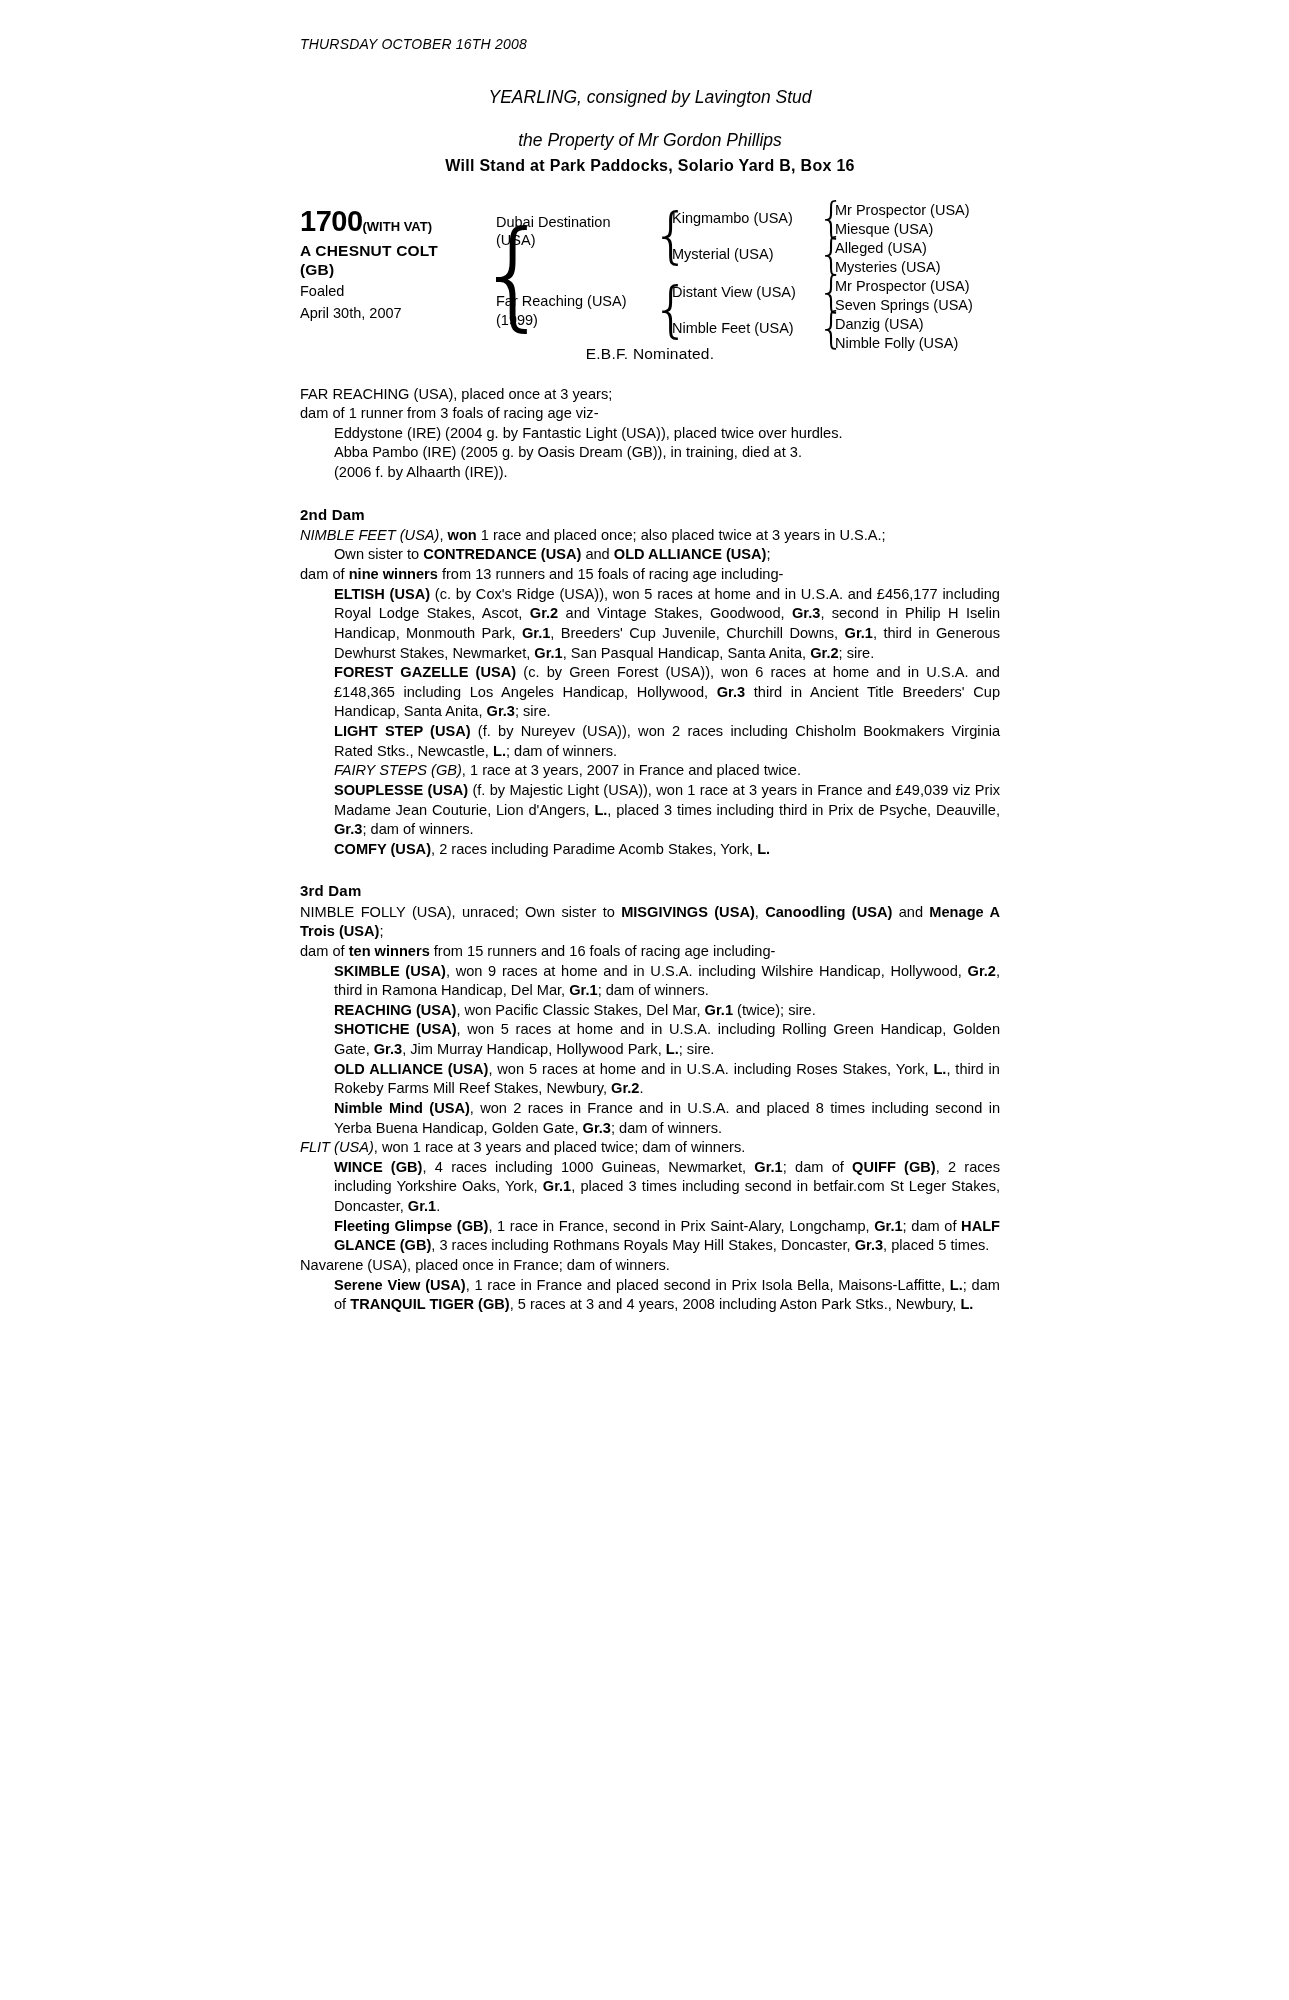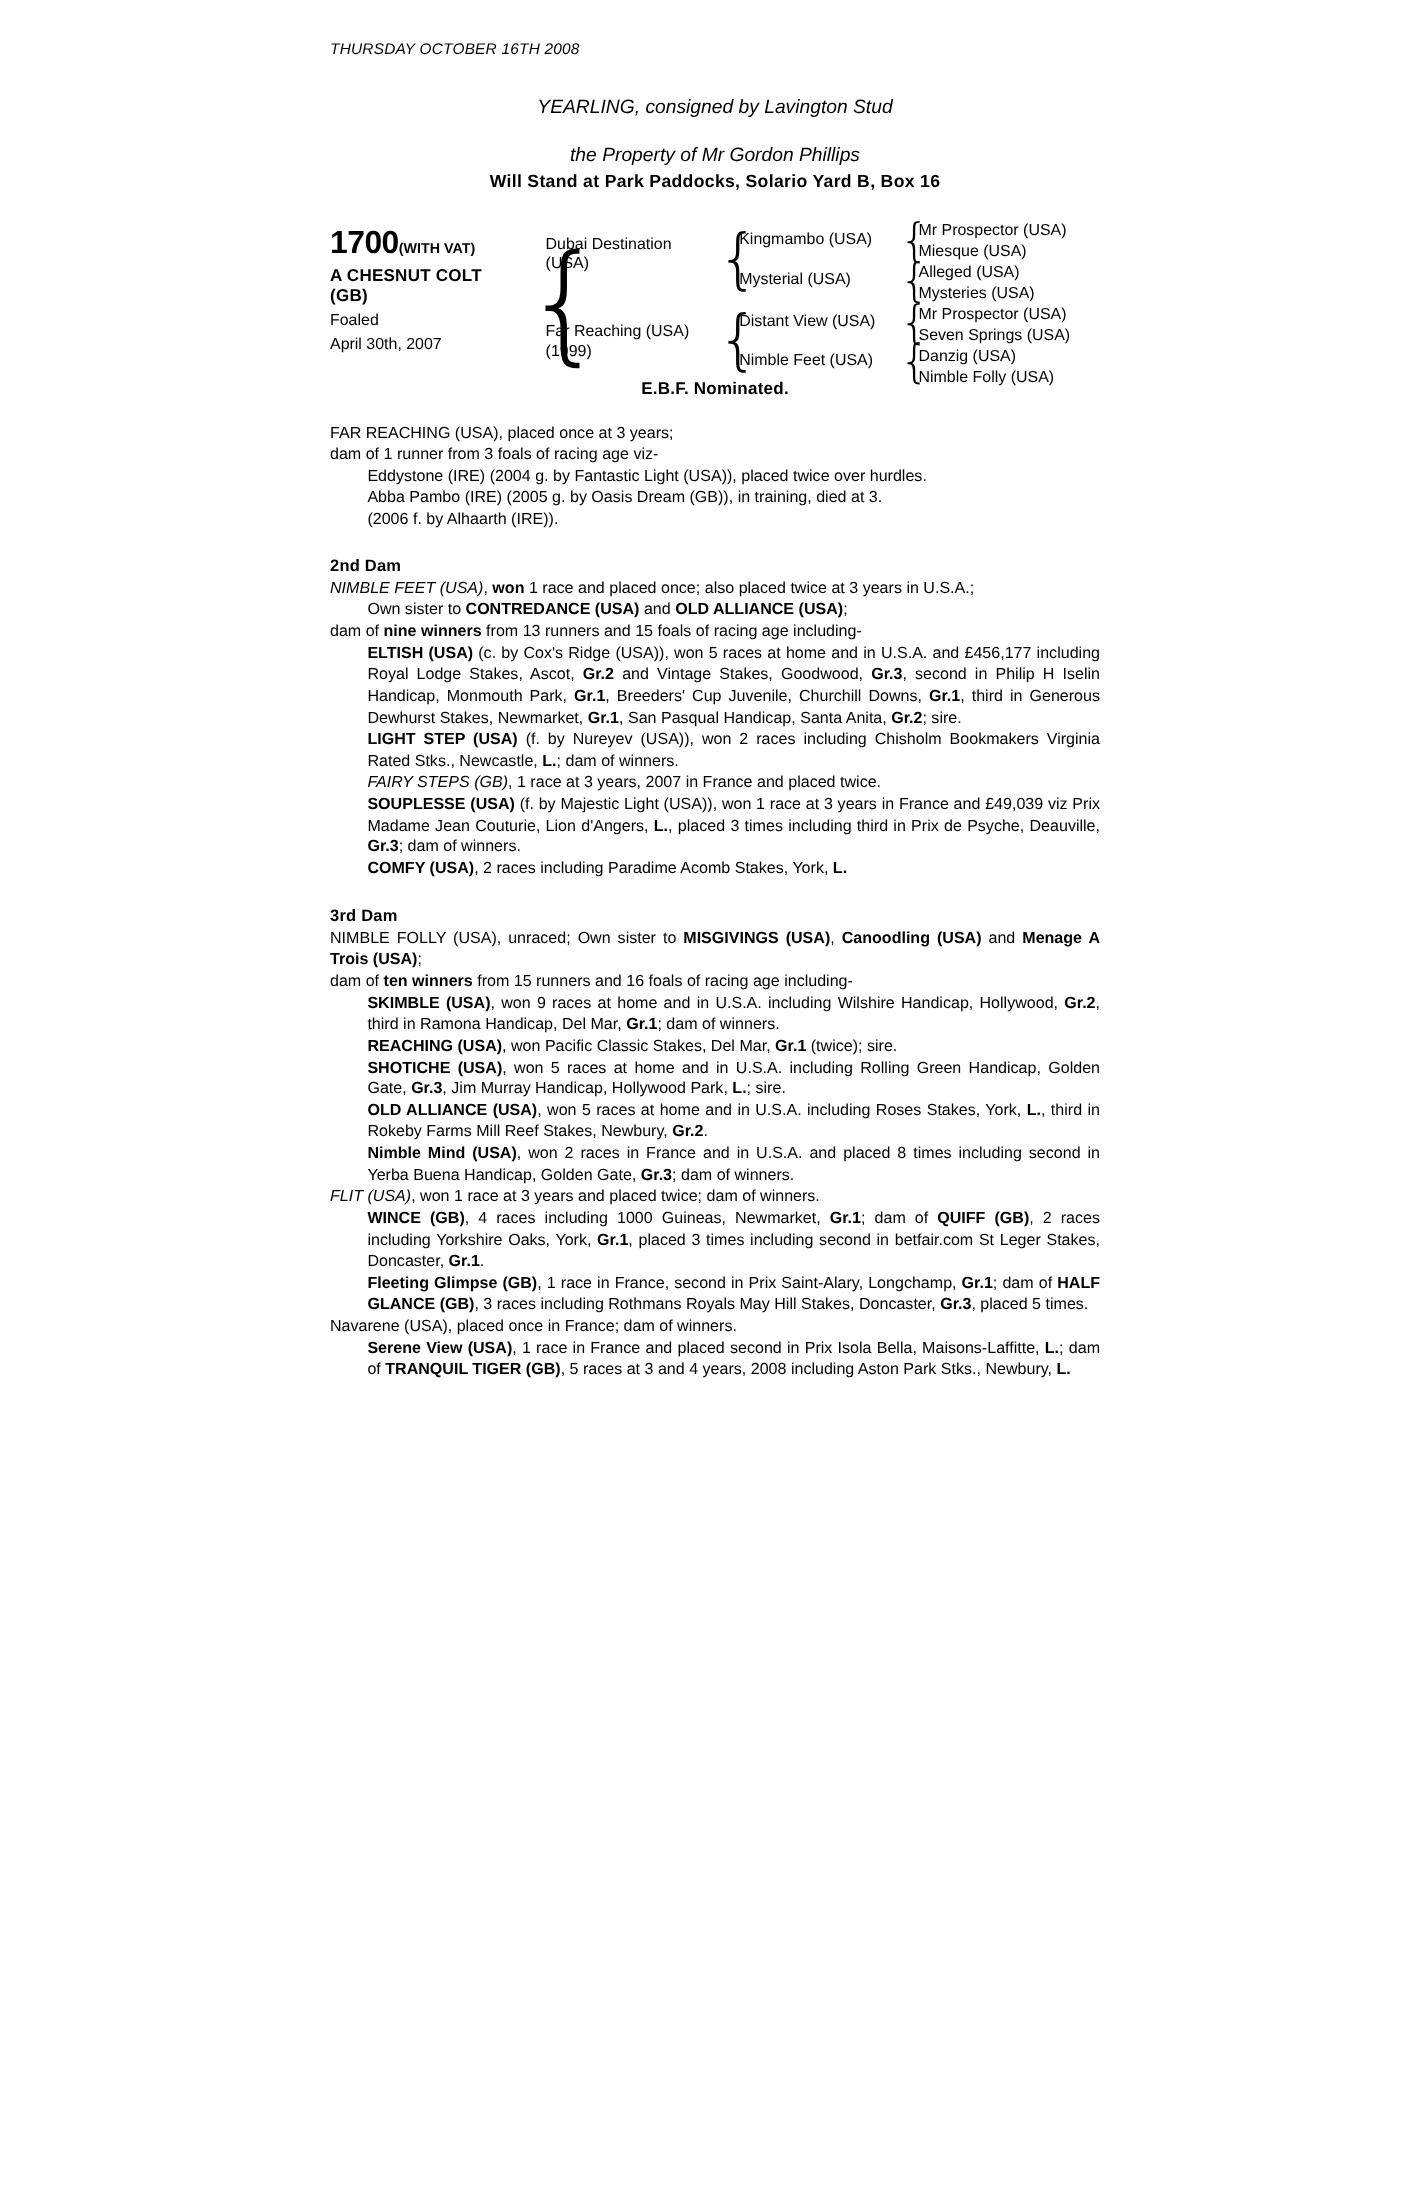--- a/index.html
+++ b/index.html
@@ -114,21 +114,21 @@
   }
   .brace {
     position: absolute;
     font-size: 40px;
     font-weight: 200;
     line-height: 1;
     font-family: "DejaVu Sans", sans-serif;
   }
   .ebf {
     text-align: center;
-    font-weight: bold;
+    font-weight: normal;
     font-size: 15.5px;
     margin-top: 4px;
     letter-spacing: 0.2px;
   }
 
   
   .section {
     margin-top: 22px;
     font-size: 14.6px;
     line-height: 1.345;
@@ -225,20 +225,21 @@
         </div>
     </div>
 
     <div class="section">
       <div class="section-title">2nd Dam</div>
       <p class="entry"><i>NIMBLE FEET (USA)</i>, <b>won</b> 1 race and placed once; also placed twice at 3 years in U.S.A.;</p>
       <p class="entry ind">Own sister to <b>CONTREDANCE (USA)</b> and <b>OLD ALLIANCE (USA)</b>;</p>
       <p class="entry">dam of <b>nine winners</b> from 13 runners and 15 foals of racing age including-</p>
       <div>
           <p class="entry ind"><b>ELTISH (USA)</b> (c. by Cox's Ridge (USA)), won 5 races at home and in U.S.A. and £456,177 including Royal Lodge Stakes, Ascot, <b>Gr.2</b> and Vintage Stakes, Goodwood, <b>Gr.3</b>, second in Philip H Iselin Handicap, Monmouth Park, <b>Gr.1</b>, Breeders' Cup Juvenile, Churchill Downs, <b>Gr.1</b>, third in Generous Dewhurst Stakes, Newmarket, <b>Gr.1</b>, San Pasqual Handicap, Santa Anita, <b>Gr.2</b>; sire.</p>
+          <p class="entry ind"><b>FOREST GAZELLE (USA)</b> (c. by Green Forest (USA)), won 6 races at home and in U.S.A. and £148,365 including Los Angeles Handicap, Hollywood, <b>Gr.3</b> third in Ancient Title Breeders' Cup Handicap, Santa Anita, <b>Gr.3</b>; sire.</p>
           <p class="entry ind"><b>LIGHT STEP (USA)</b> (f. by Nureyev (USA)), won 2 races including Chisholm Bookmakers Virginia Rated Stks., Newcastle, <b>L.</b>; dam of winners.</p>
           <p class="entry ind"><i>FAIRY STEPS (GB)</i>, 1 race at 3 years, 2007 in France and placed twice.</p>
           <p class="entry ind"><b>SOUPLESSE (USA)</b> (f. by Majestic Light (USA)), won 1 race at 3 years in France and £49,039 viz Prix Madame Jean Couturie, Lion d'Angers, <b>L.</b>, placed 3 times including third in Prix de Psyche, Deauville, <b>Gr.3</b>; dam of winners.</p>
           <p class="entry ind"><b>COMFY (USA)</b>, 2 races including Paradime Acomb Stakes, York, <b>L.</b></p>
         </div>
     </div>
 
     <div class="section">
       <div class="section-title">3rd Dam</div>
       <p class="entry">NIMBLE FOLLY (USA), unraced; Own sister to <b>MISGIVINGS (USA)</b>, <b>Canoodling (USA)</b> and <b>Menage A Trois (USA)</b>;</p>

